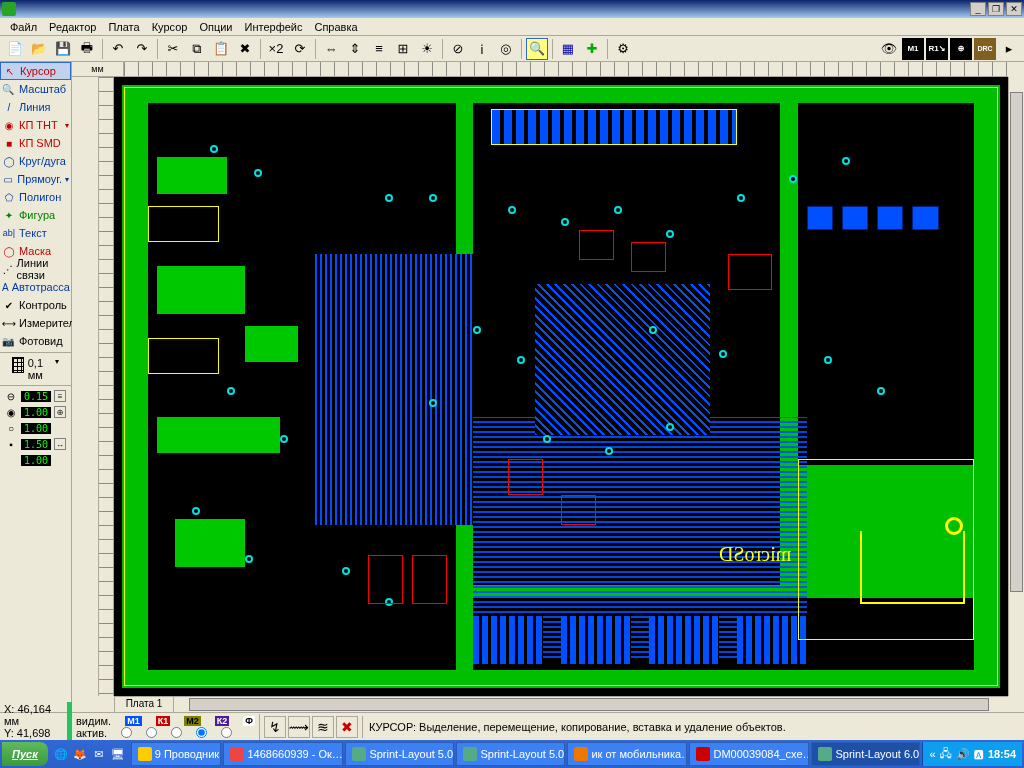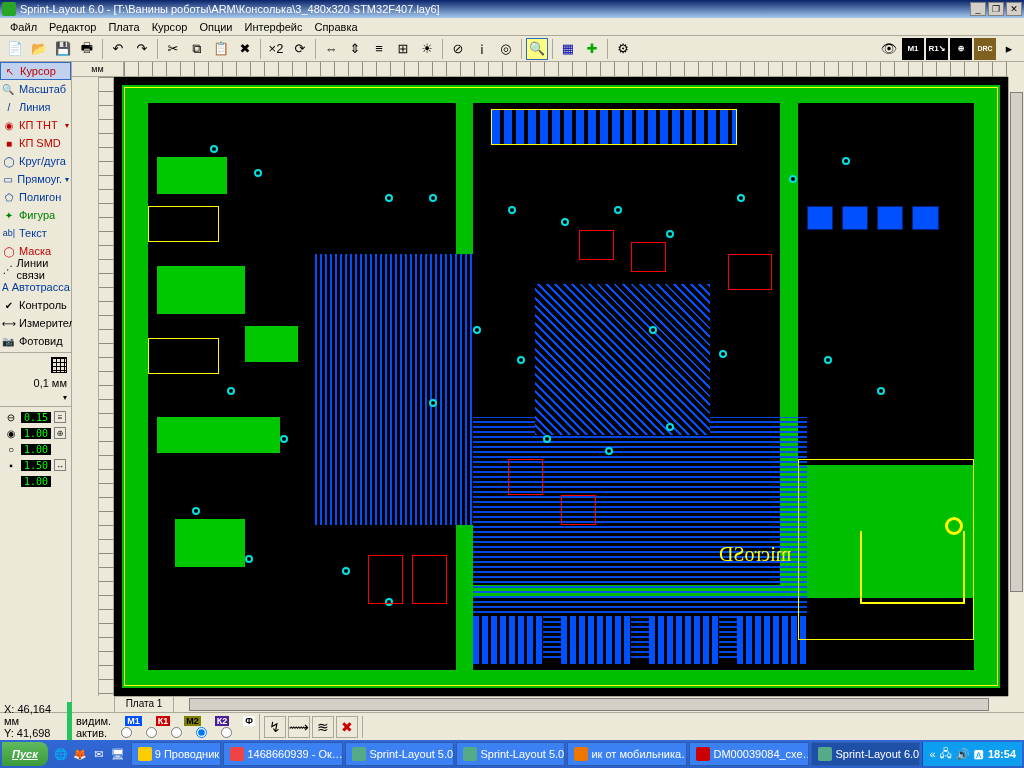--- a/index.html
+++ b/index.html
@@ -14,21 +14,21 @@
 .tbtn { width: 22px; height: 22px; display: flex; align-items: center; justify-content: center; cursor: pointer; font-size: 13px; }
 .tsep { width: 1px; height: 20px; background: #aca899; margin: 0 2px; }
 .tspacer { flex: 1; }
 .main { flex: 1; display: flex; min-height: 0; }
 .sidebar { width: 72px; background: #ece9d8; border-right: 1px solid #aca899; display: flex; flex-direction: column; }
 .tool { height: 18px; display: flex; align-items: center; padding: 0 2px; cursor: pointer; gap: 3px; }
 .tool.sel { background: #c1d2ee; border: 1px solid #316ac5; }
 .ticon { width: 14px; height: 14px; display: inline-flex; align-items: center; justify-content: center; font-size: 10px; }
 .tool.red { color: #c00000; } .tool.blue { color: #0038a0; } .tool.green { color: #008000; }
 .sidebar-sep { height: 1px; background: #aca899; margin: 2px 0; }
-.grid-row { display: flex; align-items: flex-end; padding: 2px 4px; gap: 4px; flex-direction: column; }
+.grid-row { display: flex; align-items: flex-start; padding: 2px 12px; gap: 4px; }
 .grid-icon { width: 16px; height: 16px; background-image:
  linear-gradient(#000 1px, transparent 1px),
  linear-gradient(90deg, #000 1px, transparent 1px);
  background-size: 4px 4px; border: 1px solid #000; }
 .numrow { display: flex; align-items: center; gap: 3px; padding: 1px 4px; }
 .numbox { background: #000; color: #0f0; font-family: monospace; font-size: 10px; padding: 0 3px; min-width: 28px; text-align: right; }
 .tinybtn { width: 12px; height: 12px; border: 1px solid #808080; background: #ece9d8; font-size: 8px; display: flex; align-items: center; justify-content: center; }
 .canvas-wrap { flex: 1; display: flex; flex-direction: column; background: #ece9d8; min-width: 0; }
 .ruler-top-row { display: flex; height: 15px; }
 .ruler-corner { width: 52px; background: #ece9d8; border-right: 1px solid #aca899; border-bottom: 1px solid #aca899; font-size: 9px; text-align: center; line-height: 15px; }
@@ -104,21 +104,20 @@
 .task.active { background: #1e50a8; }
 .task .ti { width: 14px; height: 14px; background: #5a8; border-radius: 2px; flex-shrink: 0; }
 .tray { margin-left: auto; height: 24px; background: #0d9eef; border-left: 1px solid #1049a0; display: flex; align-items: center; padding: 0 6px; gap: 4px; }
 .tray .clk { font-weight: bold; }
 </style>
 </head>
 <body>
 
 <div class="titlebar">
   <div class="icon"></div>
-  <span>Sprint-Layout 6.0 - [T:\Ванины роботы\ARM\Консолька\3_480x320 STM32F407.lay6]</span>
   <div class="spacer"></div>
   <div class="winbtn">_</div>
   <div class="winbtn">❐</div>
   <div class="winbtn">✕</div>
 </div>
 
 <div class="menubar">
   <span>Файл</span>
   <span>Редактор</span>
   <span>Плата</span>
@@ -388,20 +387,21 @@
       <input type="radio" checked="" style="">
       <input type="radio" style="">
     </div>
   </div>
   <div class="sbtns">
     <div class="sbtn">↯</div>
     <div class="sbtn">⟿</div>
     <div class="sbtn">≋</div>
     <div class="sbtn" style="color:#c00">✖</div>
   </div>
+  <div class="hint">КУРСОР: Выделение, перемещение, копирование, вставка и удаление объектов.</div>
 </div>
 
 <div class="taskbar">
   <div class="start">
     <span>Пуск</span>
   </div>
   <div class="ql">
     <div class="q">🌐</div>
     <div class="q">🦊</div>
     <div class="q">✉</div>

